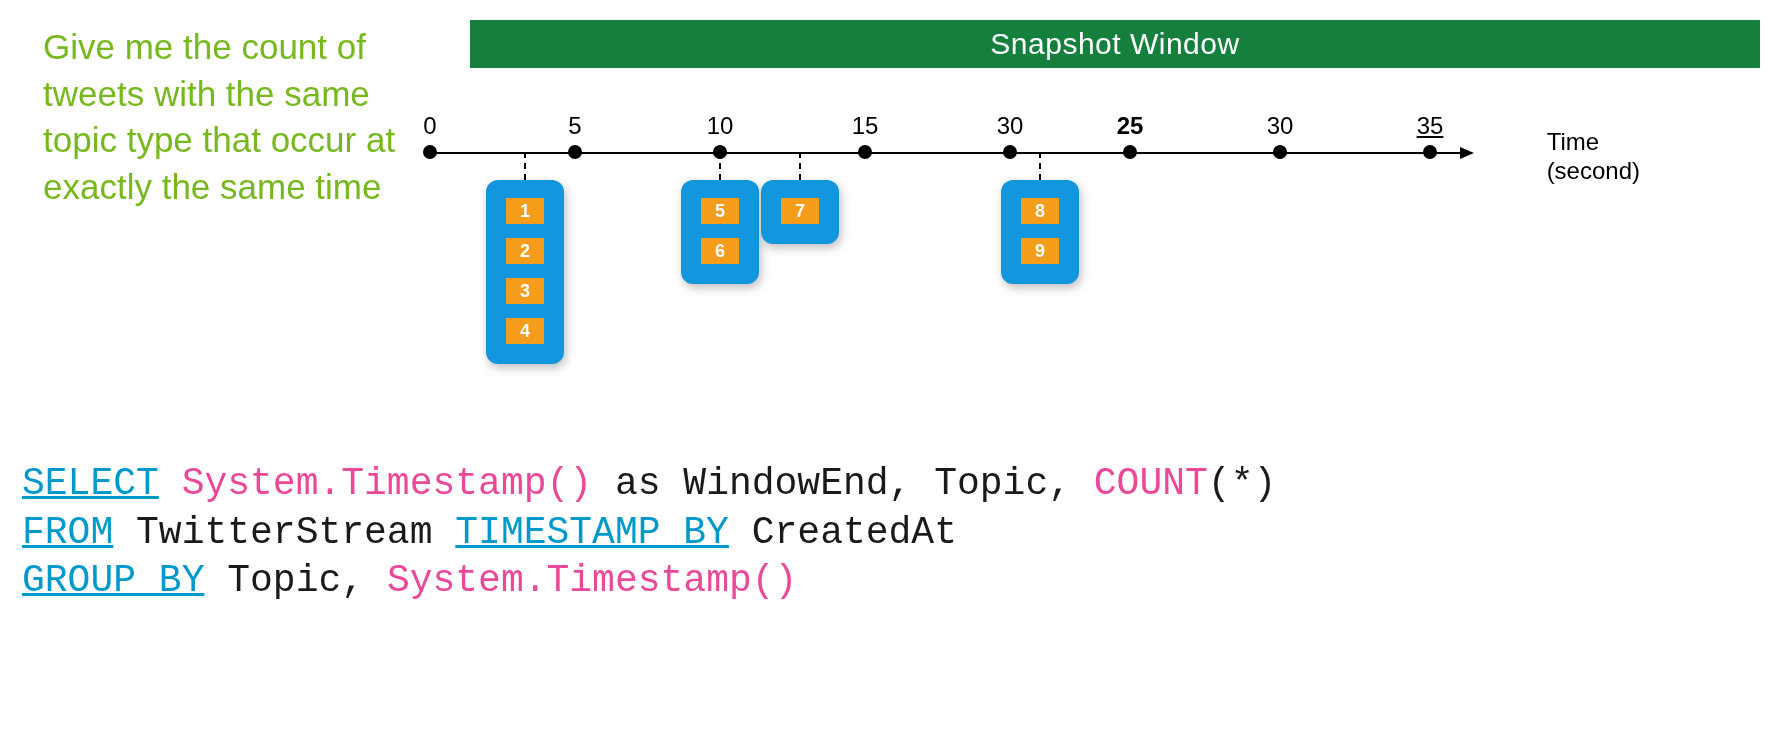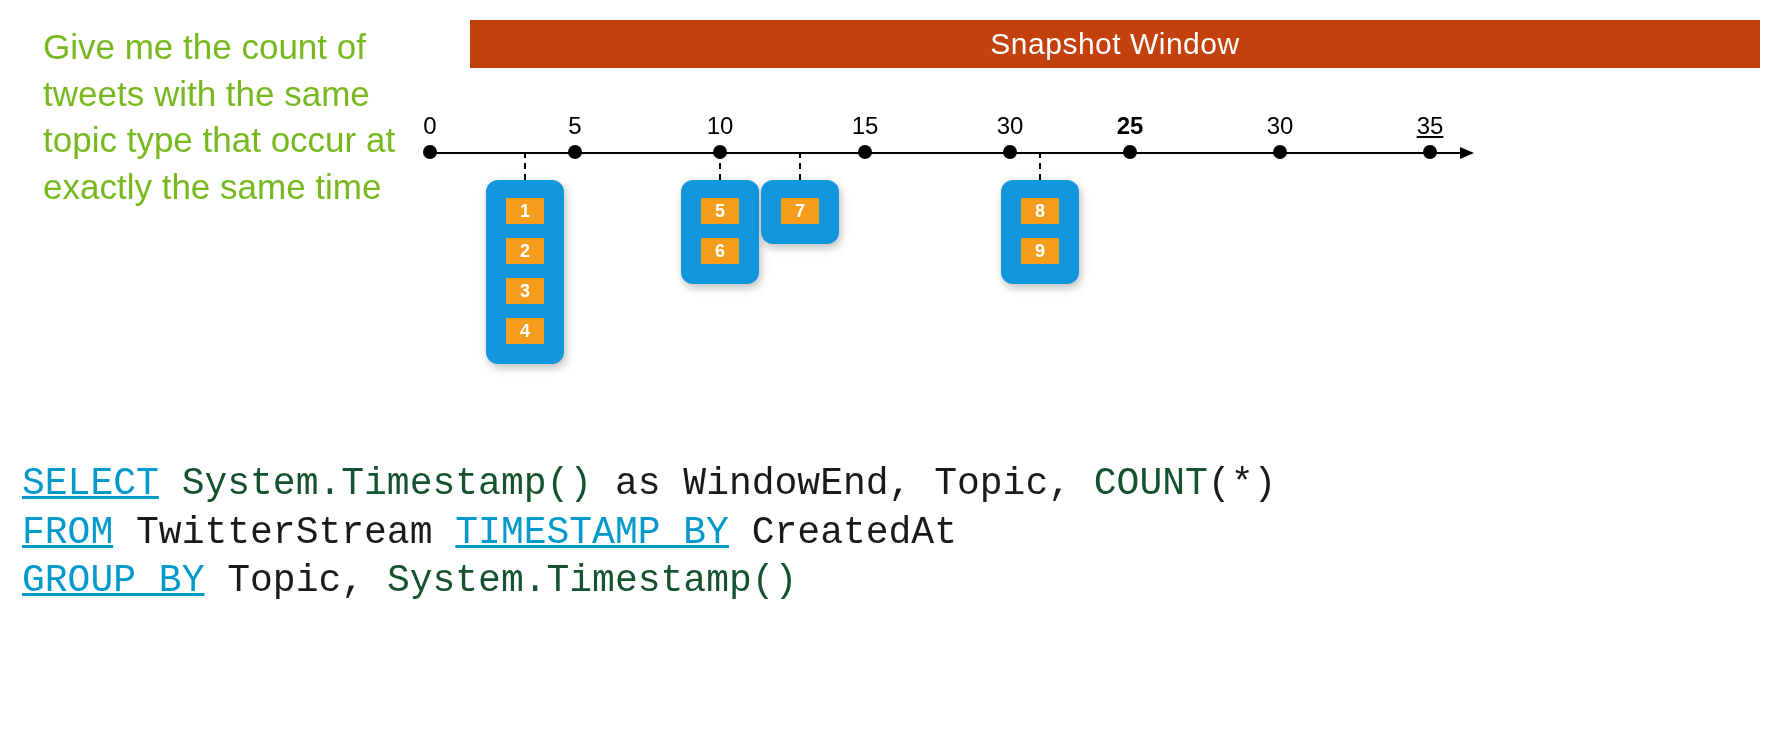--- a/index.html
+++ b/index.html
@@ -25,21 +25,21 @@
     margin-left: 21px;
   }
 
   
   .banner {
     position: absolute;
     left: 470px;
     top: 20px;
     width: 1290px;
     height: 48px;
-    background: #c2410c;
+    background: #15803d;
     color: #ffffff;
     font-size: 30px;
     font-weight: 300;
     text-align: center;
     line-height: 48px;
     letter-spacing: 0.5px;
   }
 
   
   .timeline {
@@ -128,32 +128,36 @@
   .sql {
     position: absolute;
     left: 22px;
     top: 460px;
     font-family: "Consolas", "Courier New", monospace;
     font-size: 38px;
     line-height: 1.28;
     white-space: pre;
   }
   .kw-blue   { color: #0099cc; text-decoration: underline; }
-  .kw-purple { color: #14532d; }
+  .kw-purple { color: #ec4899; }
   .txt       { color: #1a1a1a; }
 </style>
 </head>
 <body>
 
 <div class="desc">Give me the count of tweets with the same topic type that occur at exactly the same time</div>
 
 <div class="banner">Snapshot Window</div>
 
 <div class="timeline">
   <div class="axis"></div>
+  <div class="axis-title">
+    <span>Time</span><br>
+    <span>(second)</span>
+  </div>
   <div id="ticks-holder">
       <div class="tick" style="left: 0px;"></div>
       <div class="tick-label" style="left: 0px;">0</div>
       <div class="tick" style="left: 145px;"></div>
       <div class="tick-label" style="left: 145px;">5</div>
       <div class="tick" style="left: 290px;"></div>
       <div class="tick-label" style="left: 290px;">10</div>
       <div class="tick" style="left: 435px;"></div>
       <div class="tick-label" style="left: 435px;">15</div>
       <div class="tick" style="left: 580px;"></div>

